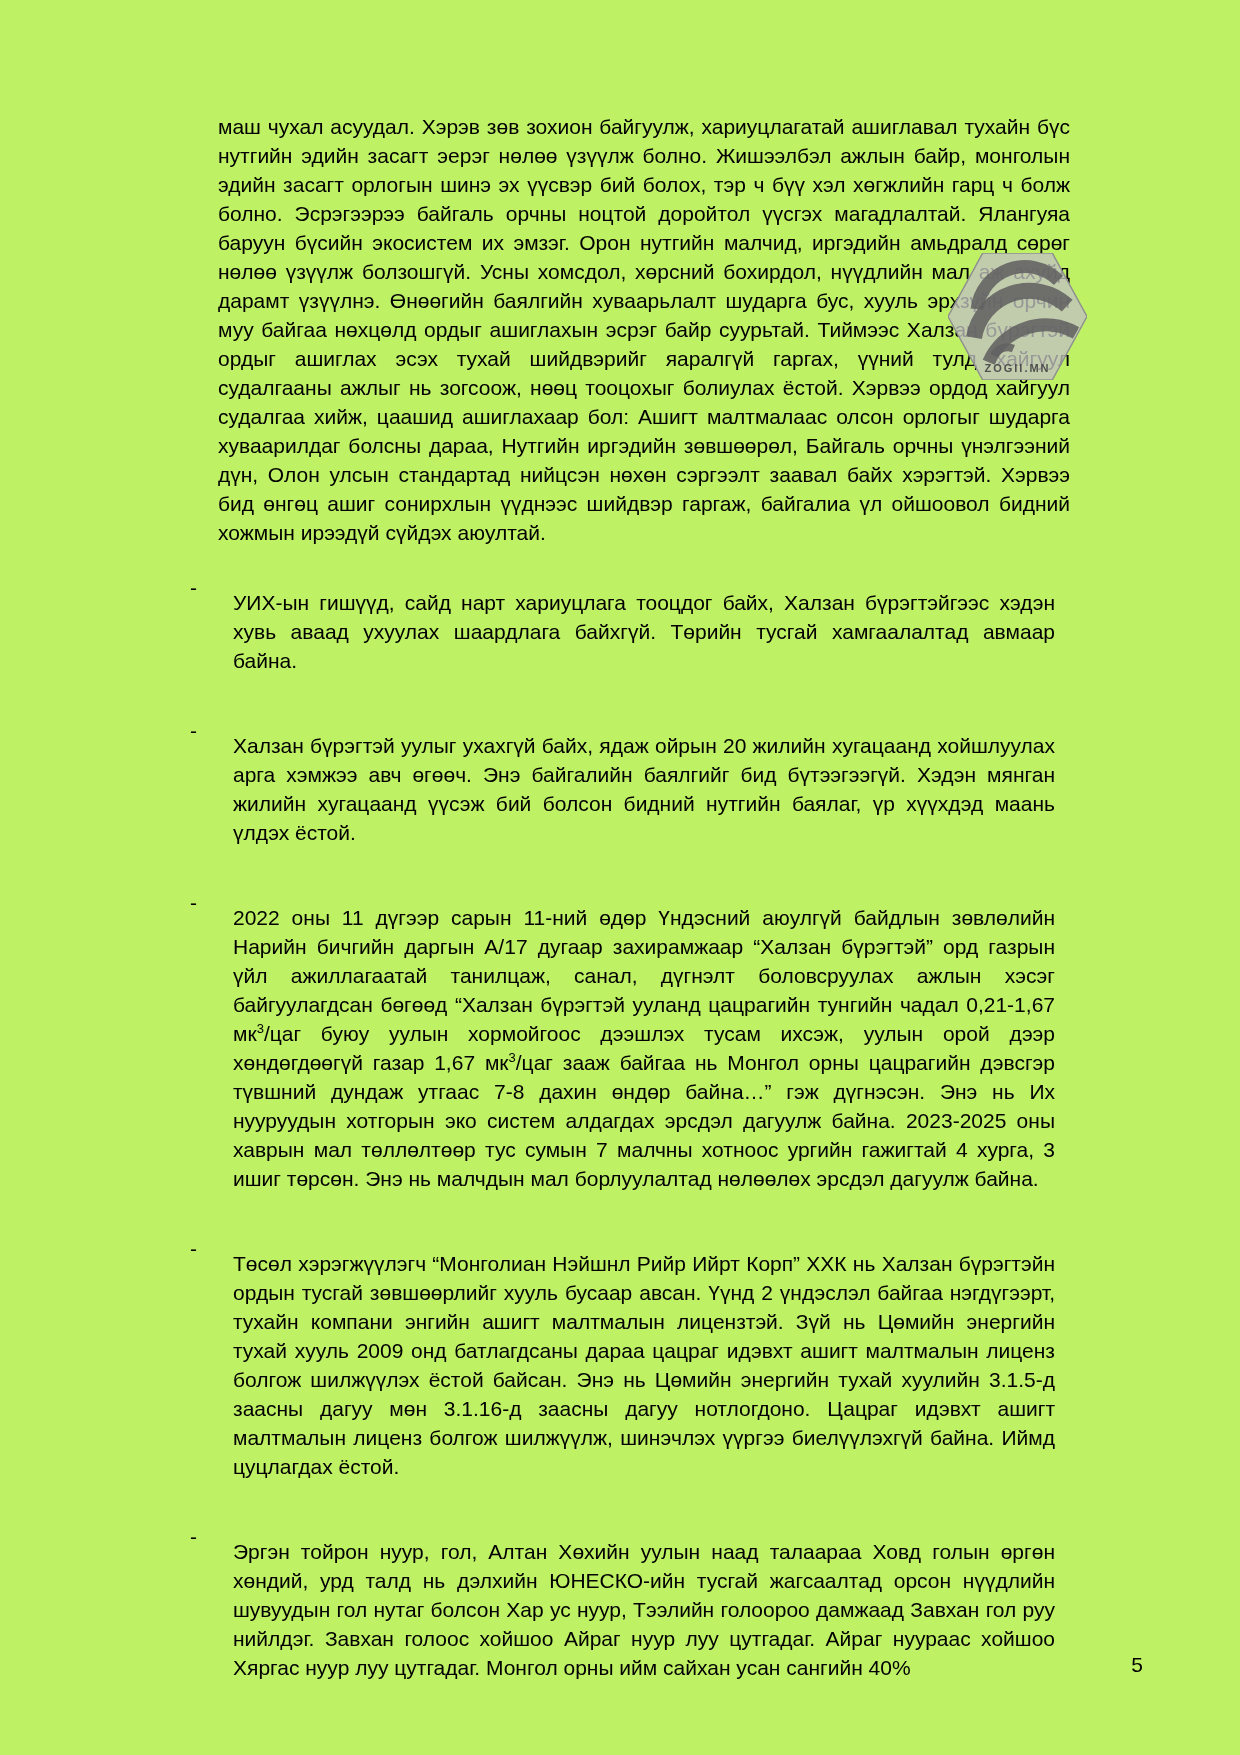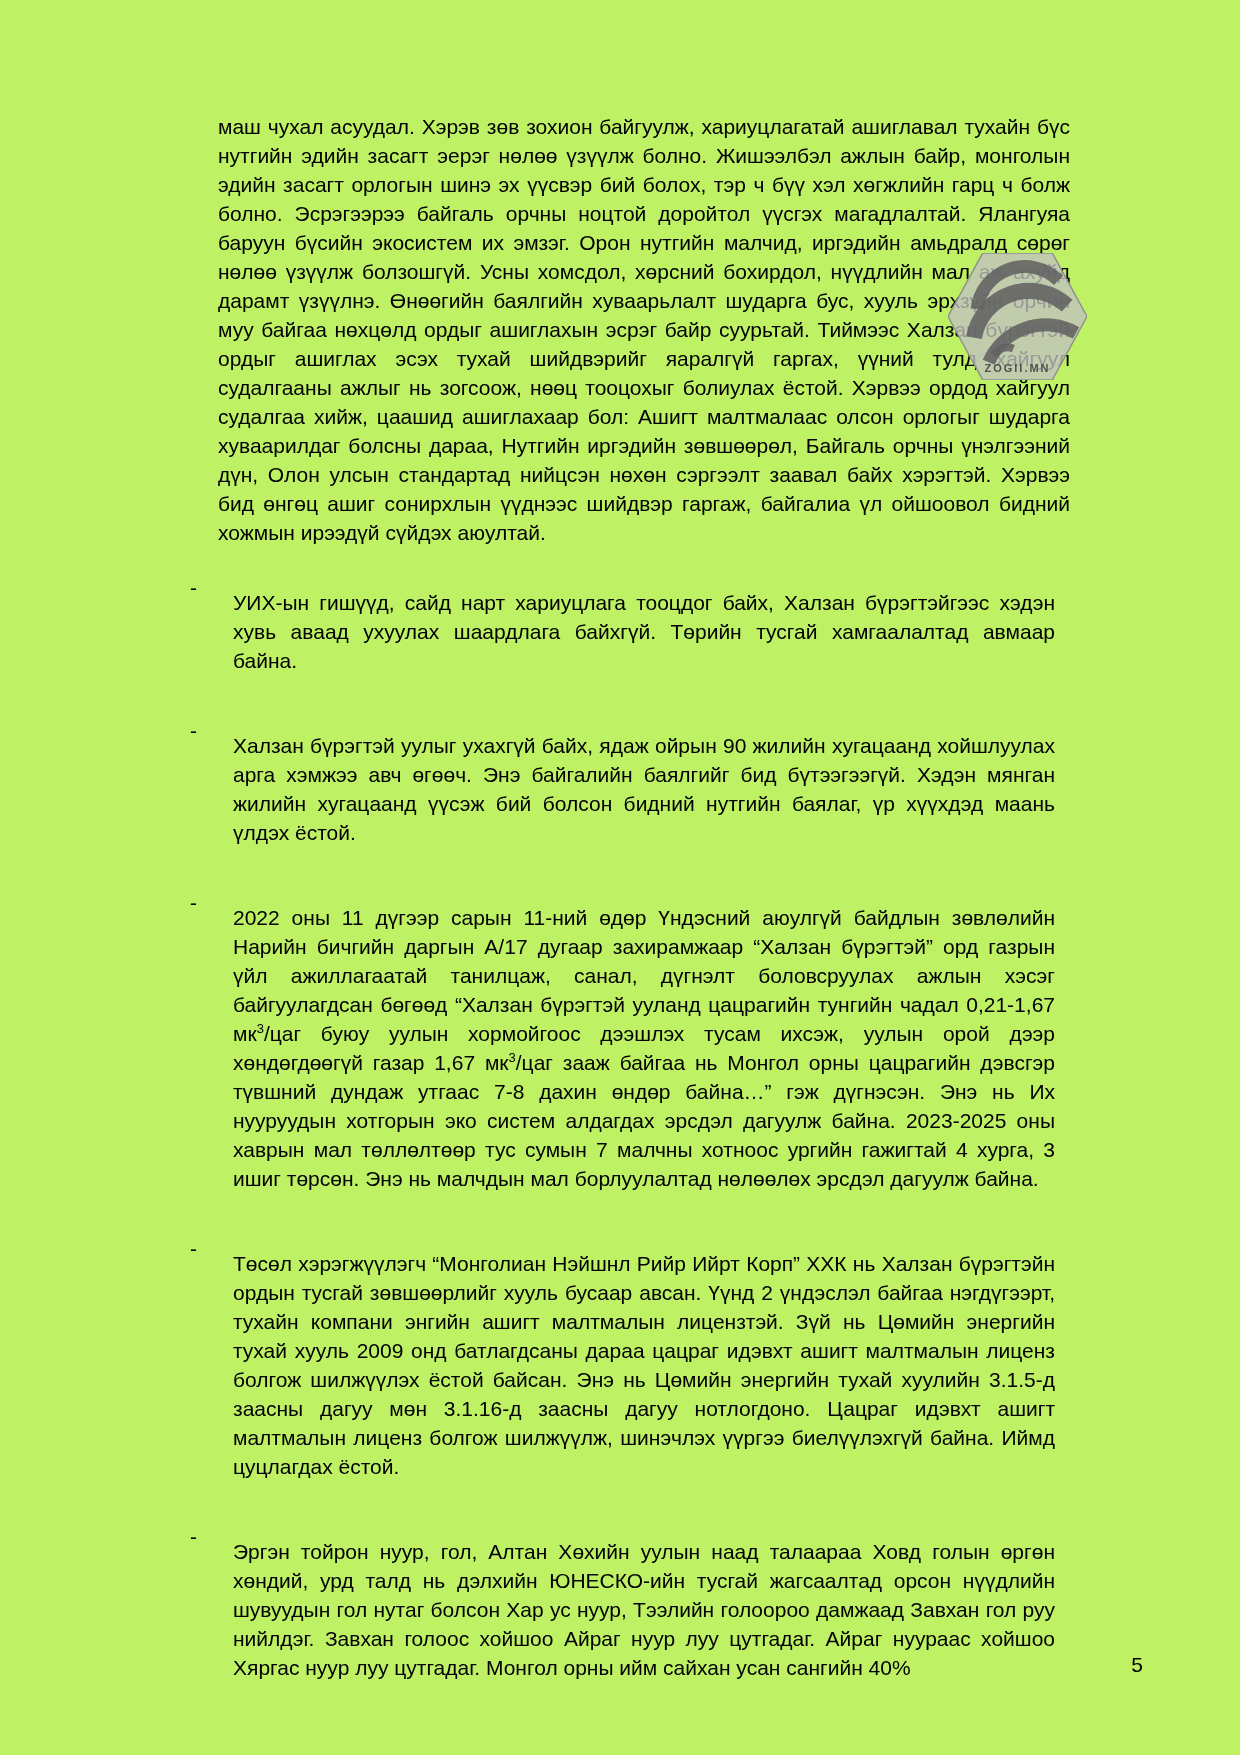--- a/index.html
+++ b/index.html
@@ -65,21 +65,21 @@
 
     <p class="para">маш чухал асуудал. Хэрэв зөв зохион байгуулж, хариуцлагатай ашиглавал тухайн бүс нутгийн эдийн засагт эерэг нөлөө үзүүлж болно. Жишээлбэл ажлын байр, монголын эдийн засагт орлогын шинэ эх үүсвэр бий болох, тэр ч бүү хэл хөгжлийн гарц ч болж болно. Эсрэгээрээ байгаль орчны ноцтой доройтол үүсгэх магадлалтай. Ялангуяа баруун бүсийн экосистем их эмзэг. Орон нутгийн малчид, иргэдийн амьдралд сөрөг нөлөө үзүүлж болзошгүй. Усны хомсдол, хөрсний бохирдол, нүүдлийн мал аж ахуйд дарамт үзүүлнэ. Өнөөгийн баялгийн хуваарьлалт шударга бус, хууль эрхзүйн орчин муу байгаа нөхцөлд ордыг ашиглахын эсрэг байр суурьтай. Тиймээс Халзан бүрэгтэй ордыг ашиглах эсэх тухай шийдвэрийг яаралгүй гаргах, үүний тулд хайгуул судалгааны ажлыг нь зогсоож, нөөц тооцохыг болиулах ёстой. Хэрвээ ордод хайгуул судалгаа хийж, цаашид ашиглахаар бол: Ашигт малтмалаас олсон орлогыг шударга хуваарилдаг болсны дараа, Нутгийн иргэдийн зөвшөөрөл, Байгаль орчны үнэлгээний дүн, Олон улсын стандартад нийцсэн нөхөн сэргээлт заавал байх хэрэгтэй. Хэрвээ бид өнгөц ашиг сонирхлын үүднээс шийдвэр гаргаж, байгалиа үл ойшоовол бидний хожмын ирээдүй сүйдэх аюултай.</p>
 
     <div class="bullet">
       <span class="dash">-</span>
       <p class="btext">УИХ-ын гишүүд, сайд нарт хариуцлага тооцдог байх, Халзан бүрэгтэйгээс хэдэн хувь аваад ухуулах шаардлага байхгүй. Төрийн тусгай хамгаалалтад авмаар байна.</p>
     </div>
 
     <div class="bullet">
       <span class="dash">-</span>
-      <p class="btext">Халзан бүрэгтэй уулыг ухахгүй байх, ядаж ойрын 90 жилийн хугацаанд хойшлуулах арга хэмжээ авч өгөөч. Энэ байгалийн баялгийг бид бүтээгээгүй. Хэдэн мянган жилийн хугацаанд үүсэж бий болсон бидний нутгийн баялаг, үр хүүхдэд маань үлдэх ёстой.</p>
+      <p class="btext">Халзан бүрэгтэй уулыг ухахгүй байх, ядаж ойрын 20 жилийн хугацаанд хойшлуулах арга хэмжээ авч өгөөч. Энэ байгалийн баялгийг бид бүтээгээгүй. Хэдэн мянган жилийн хугацаанд үүсэж бий болсон бидний нутгийн баялаг, үр хүүхдэд маань үлдэх ёстой.</p>
     </div>
 
     <div class="bullet">
       <span class="dash">-</span>
       <p class="btext"><span>2022 оны 11 дүгээр сарын 11-ний өдөр Үндэсний аюулгүй байдлын зөвлөлийн Нарийн бичгийн даргын А/17 дугаар захирамжаар “Халзан бүрэгтэй” орд газрын үйл ажиллагаатай танилцаж, санал, дүгнэлт боловсруулах ажлын хэсэг байгуулагдсан бөгөөд “Халзан бүрэгтэй ууланд цацрагийн тунгийн чадал 0,21-1,67 мк</span><sup>3</sup><span>/цаг буюу уулын хормойгоос дээшлэх тусам ихсэж, уулын орой дээр хөндөгдөөгүй газар 1,67 мк</span><sup>3</sup><span>/цаг зааж байгаа нь Монгол орны цацрагийн дэвсгэр түвшний дундаж утгаас 7-8 дахин өндөр байна…” гэж дүгнэсэн. Энэ нь Их нууруудын хотгорын эко систем алдагдах эрсдэл дагуулж байна. 2023-2025 оны хаврын мал төллөлтөөр тус сумын 7 малчны хотноос ургийн гажигтай 4 хурга, 3 ишиг төрсөн. Энэ нь малчдын мал борлуулалтад нөлөөлөх эрсдэл дагуулж байна.</span></p>
     </div>
 
     <div class="bullet">
       <span class="dash">-</span>
       <p class="btext">Төсөл хэрэгжүүлэгч “Монголиан Нэйшнл Рийр Ийрт Корп” ХХК нь Халзан бүрэгтэйн ордын тусгай зөвшөөрлийг хууль бусаар авсан. Үүнд 2 үндэслэл байгаа нэгдүгээрт, тухайн компани энгийн ашигт малтмалын лицензтэй. Зүй нь Цөмийн энергийн тухай хууль 2009 онд батлагдсаны дараа цацраг идэвхт ашигт малтмалын лиценз болгож шилжүүлэх ёстой байсан. Энэ нь Цөмийн энергийн тухай хуулийн 3.1.5-д заасны дагуу мөн 3.1.16-д заасны дагуу нотлогдоно. Цацраг идэвхт ашигт малтмалын лиценз болгож шилжүүлж, шинэчлэх үүргээ биелүүлэхгүй байна. Иймд цуцлагдах ёстой.</p>

